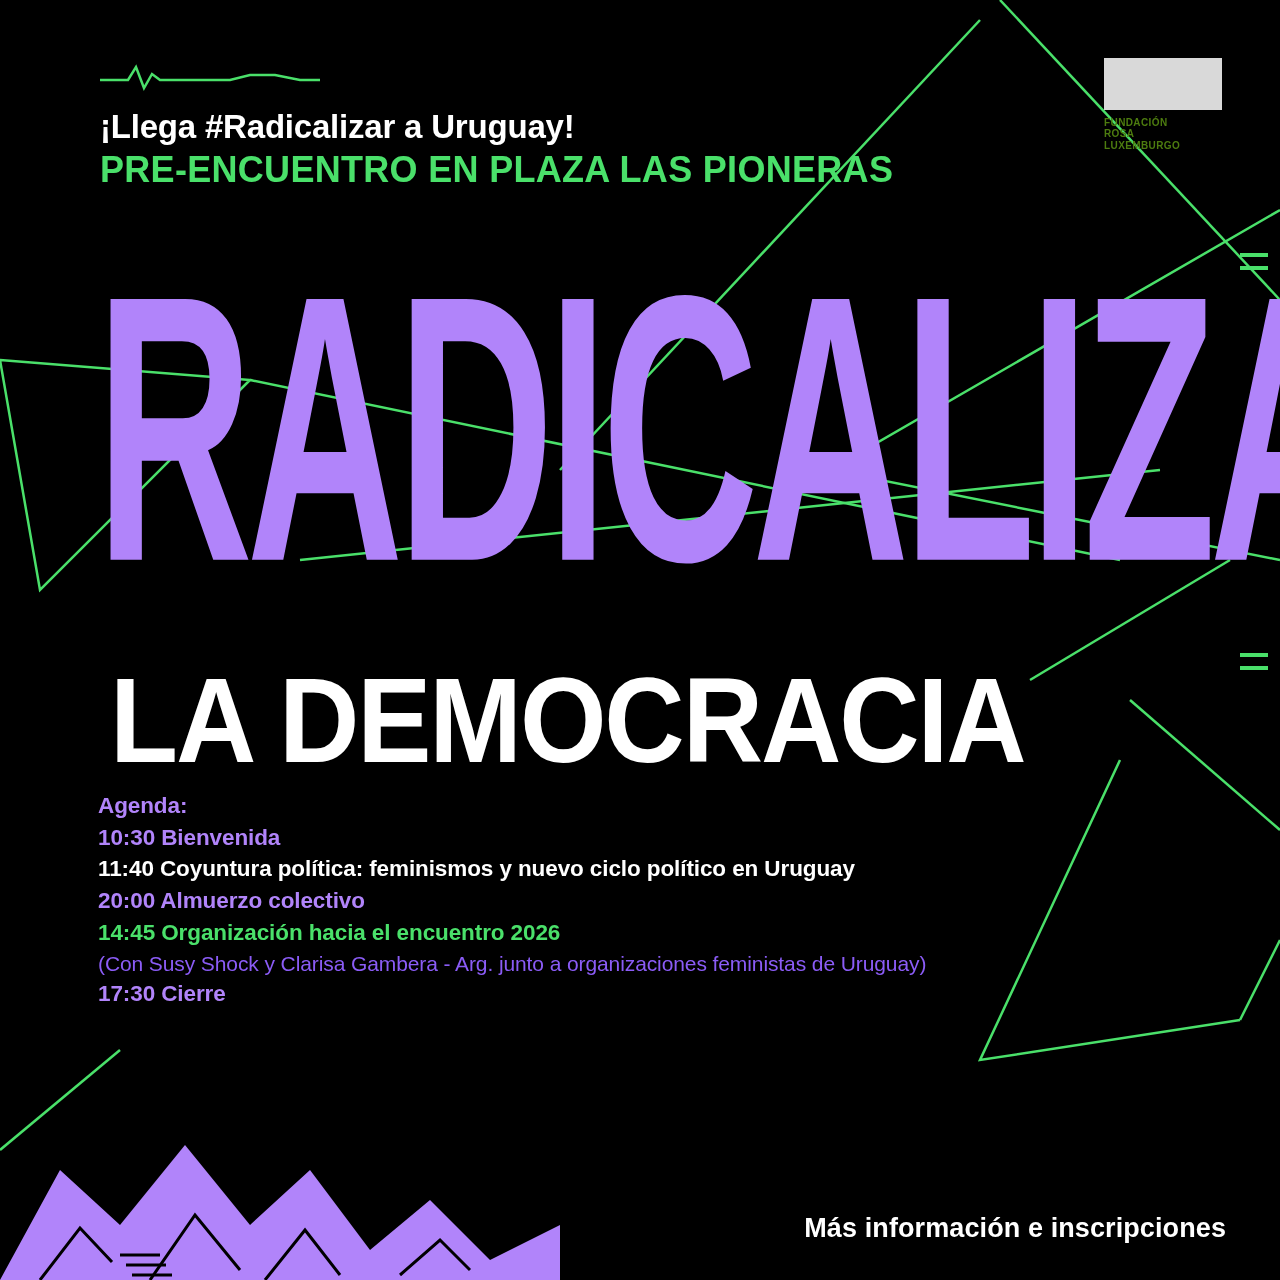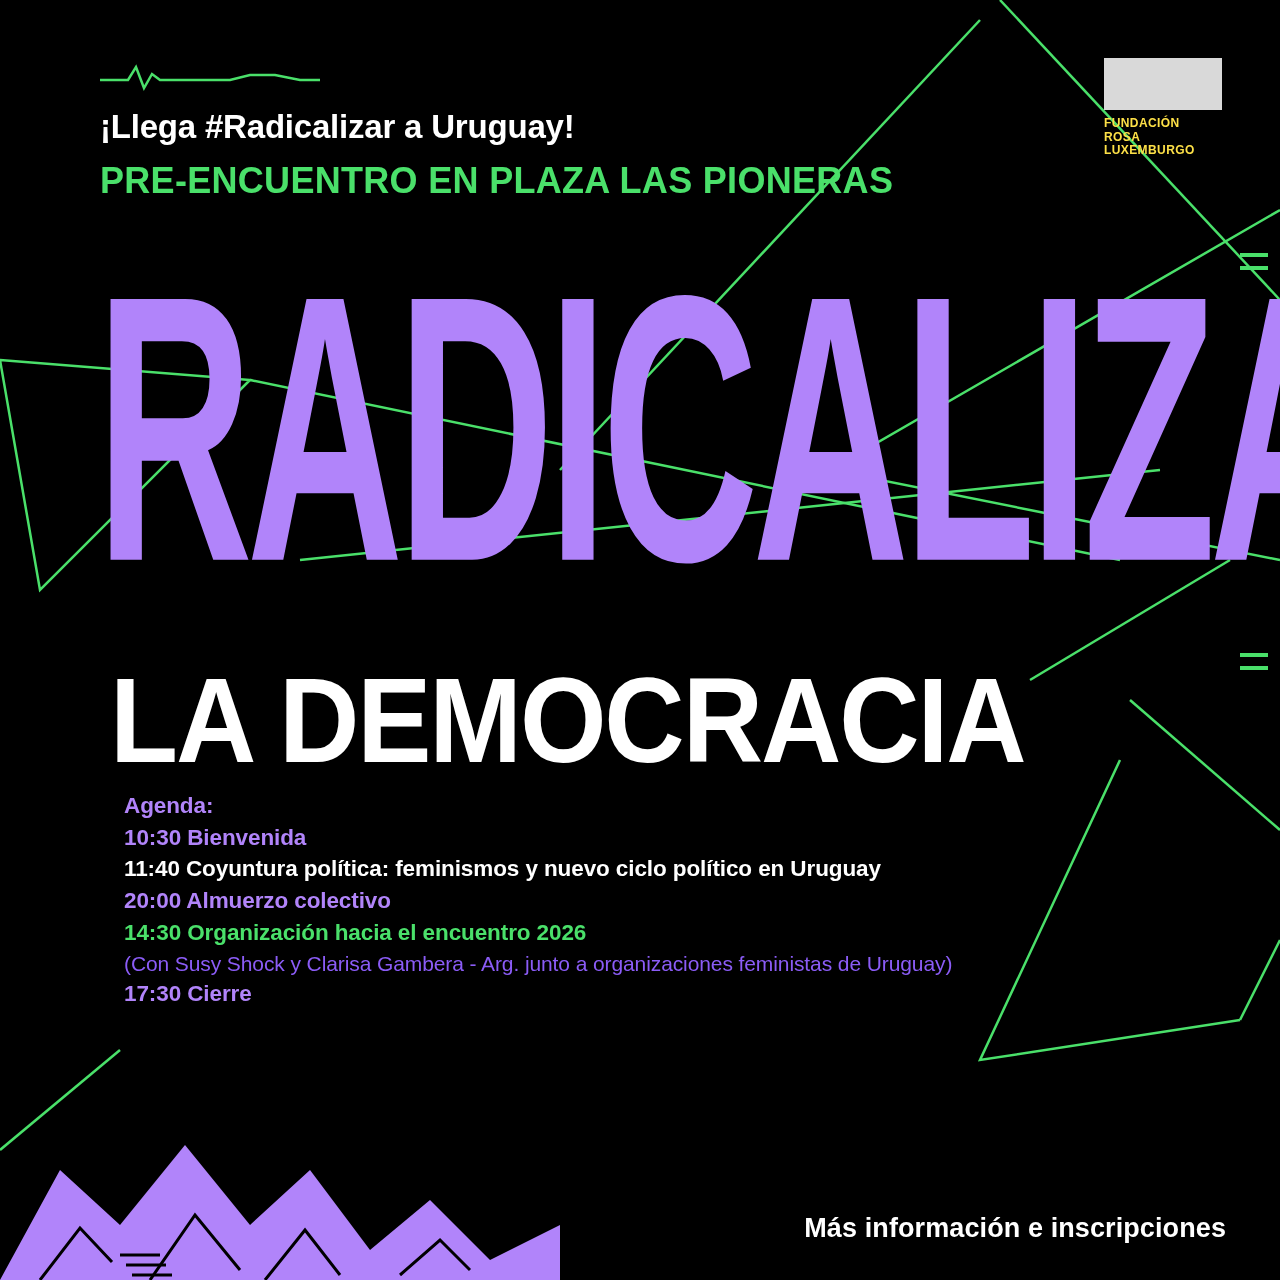--- a/index.html
+++ b/index.html
@@ -37,24 +37,24 @@
   }
   .logo-square {
     width: 118px;
     height: 52px;
     background: #d9d9d9;
     margin-bottom: 7px;
   }
   .logo-text {
     font-family: "Liberation Sans", sans-serif;
     font-weight: bold;
-    font-size: 12px;
+    font-size: 10px;
     line-height: 1.14;
     letter-spacing: 0.4px;
-    color: #fde047;
+    color: #4d7c0f;
     white-space: pre-line;
   }
 
   
   .waveform {
     position: absolute;
     top: 62px;
     left: 100px;
     z-index: 4;
   }
@@ -65,21 +65,21 @@
     top: 108px;
     left: 100px;
     z-index: 5;
   }
   .hline1 {
     font-size: 33px;
     font-weight: bold;
     color: #ffffff;
     letter-spacing: -0.2px;
     line-height: 1.15;
-    margin-bottom: 13px;
+    margin-bottom: 2px;
   }
   .hline2 {
     font-size: 36px;
     font-weight: bold;
     color: #b184fa;
     letter-spacing: 0.3px;
     line-height: 1.2;
   }
   .hline3 {
     font-size: 36px;
@@ -119,21 +119,20 @@
     white-space: nowrap;
   }
 
   
   .agenda {
     position: absolute;
     top: 790px;
     left: 98px;
     z-index: 5;
     width: 1000px;
-    margin-left: 26px;
   }
   .agenda-line {
     font-size: 22.5px;
     font-weight: bold;
     line-height: 1.41;
     letter-spacing: -0.1px;
     white-space: nowrap;
   }
   .agenda-line.note {
     font-weight: normal;
@@ -214,21 +213,21 @@
   </div>
 
   <div class="title-main">RADICALIZAR</div>
   <div class="title-sub">LA DEMOCRACIA</div>
 
   <div class="agenda">
     <div class="agenda-line" style="color:#b184fa">Agenda:</div>
     <div class="agenda-line" style="color:#b184fa">10:30 Bienvenida</div>
     <div class="agenda-line" style="color:#ffffff">11:40 Coyuntura política: feminismos y nuevo ciclo político en Uruguay</div>
     <div class="agenda-line" style="color:#b184fa">20:00 Almuerzo colectivo</div>
-    <div class="agenda-line" style="color:#4ae06a">14:30 Organización hacia el encuentro 2026</div>
+    <div class="agenda-line" style="color:#4ae06a">14:45 Organización hacia el encuentro 2026</div>
     <div class="agenda-line note" style="color:#8b5cf6">(Con Susy Shock y Clarisa Gambera - Arg. junto a organizaciones feministas de Uruguay)</div>
     <div class="agenda-line" style="color:#b184fa">17:30 Cierre</div>
   </div>
 
   <svg class="mountains" width="560" height="230" viewBox="0 0 560 230">
     <path d="M0 230 L60 120 L120 175 L185 95 L250 175 L310 120 L370 200 L430 150 L490 210 L560 175 L560 230 Z" fill="#b184fa"></path>
     <g fill="none" stroke="#000000" stroke-width="3">
       <path d="M0 200 L62 100 L122 158 L186 72 L252 158 L312 100 L372 186 L432 132 L492 196 L560 156"></path>
       <path d="M0 215 L60 112 L121 168 L185 84 L251 168 L311 112 L371 195 L431 142 L491 204 L560 166"></path>
       <path d="M40 230 L80 178 L112 212"></path>

